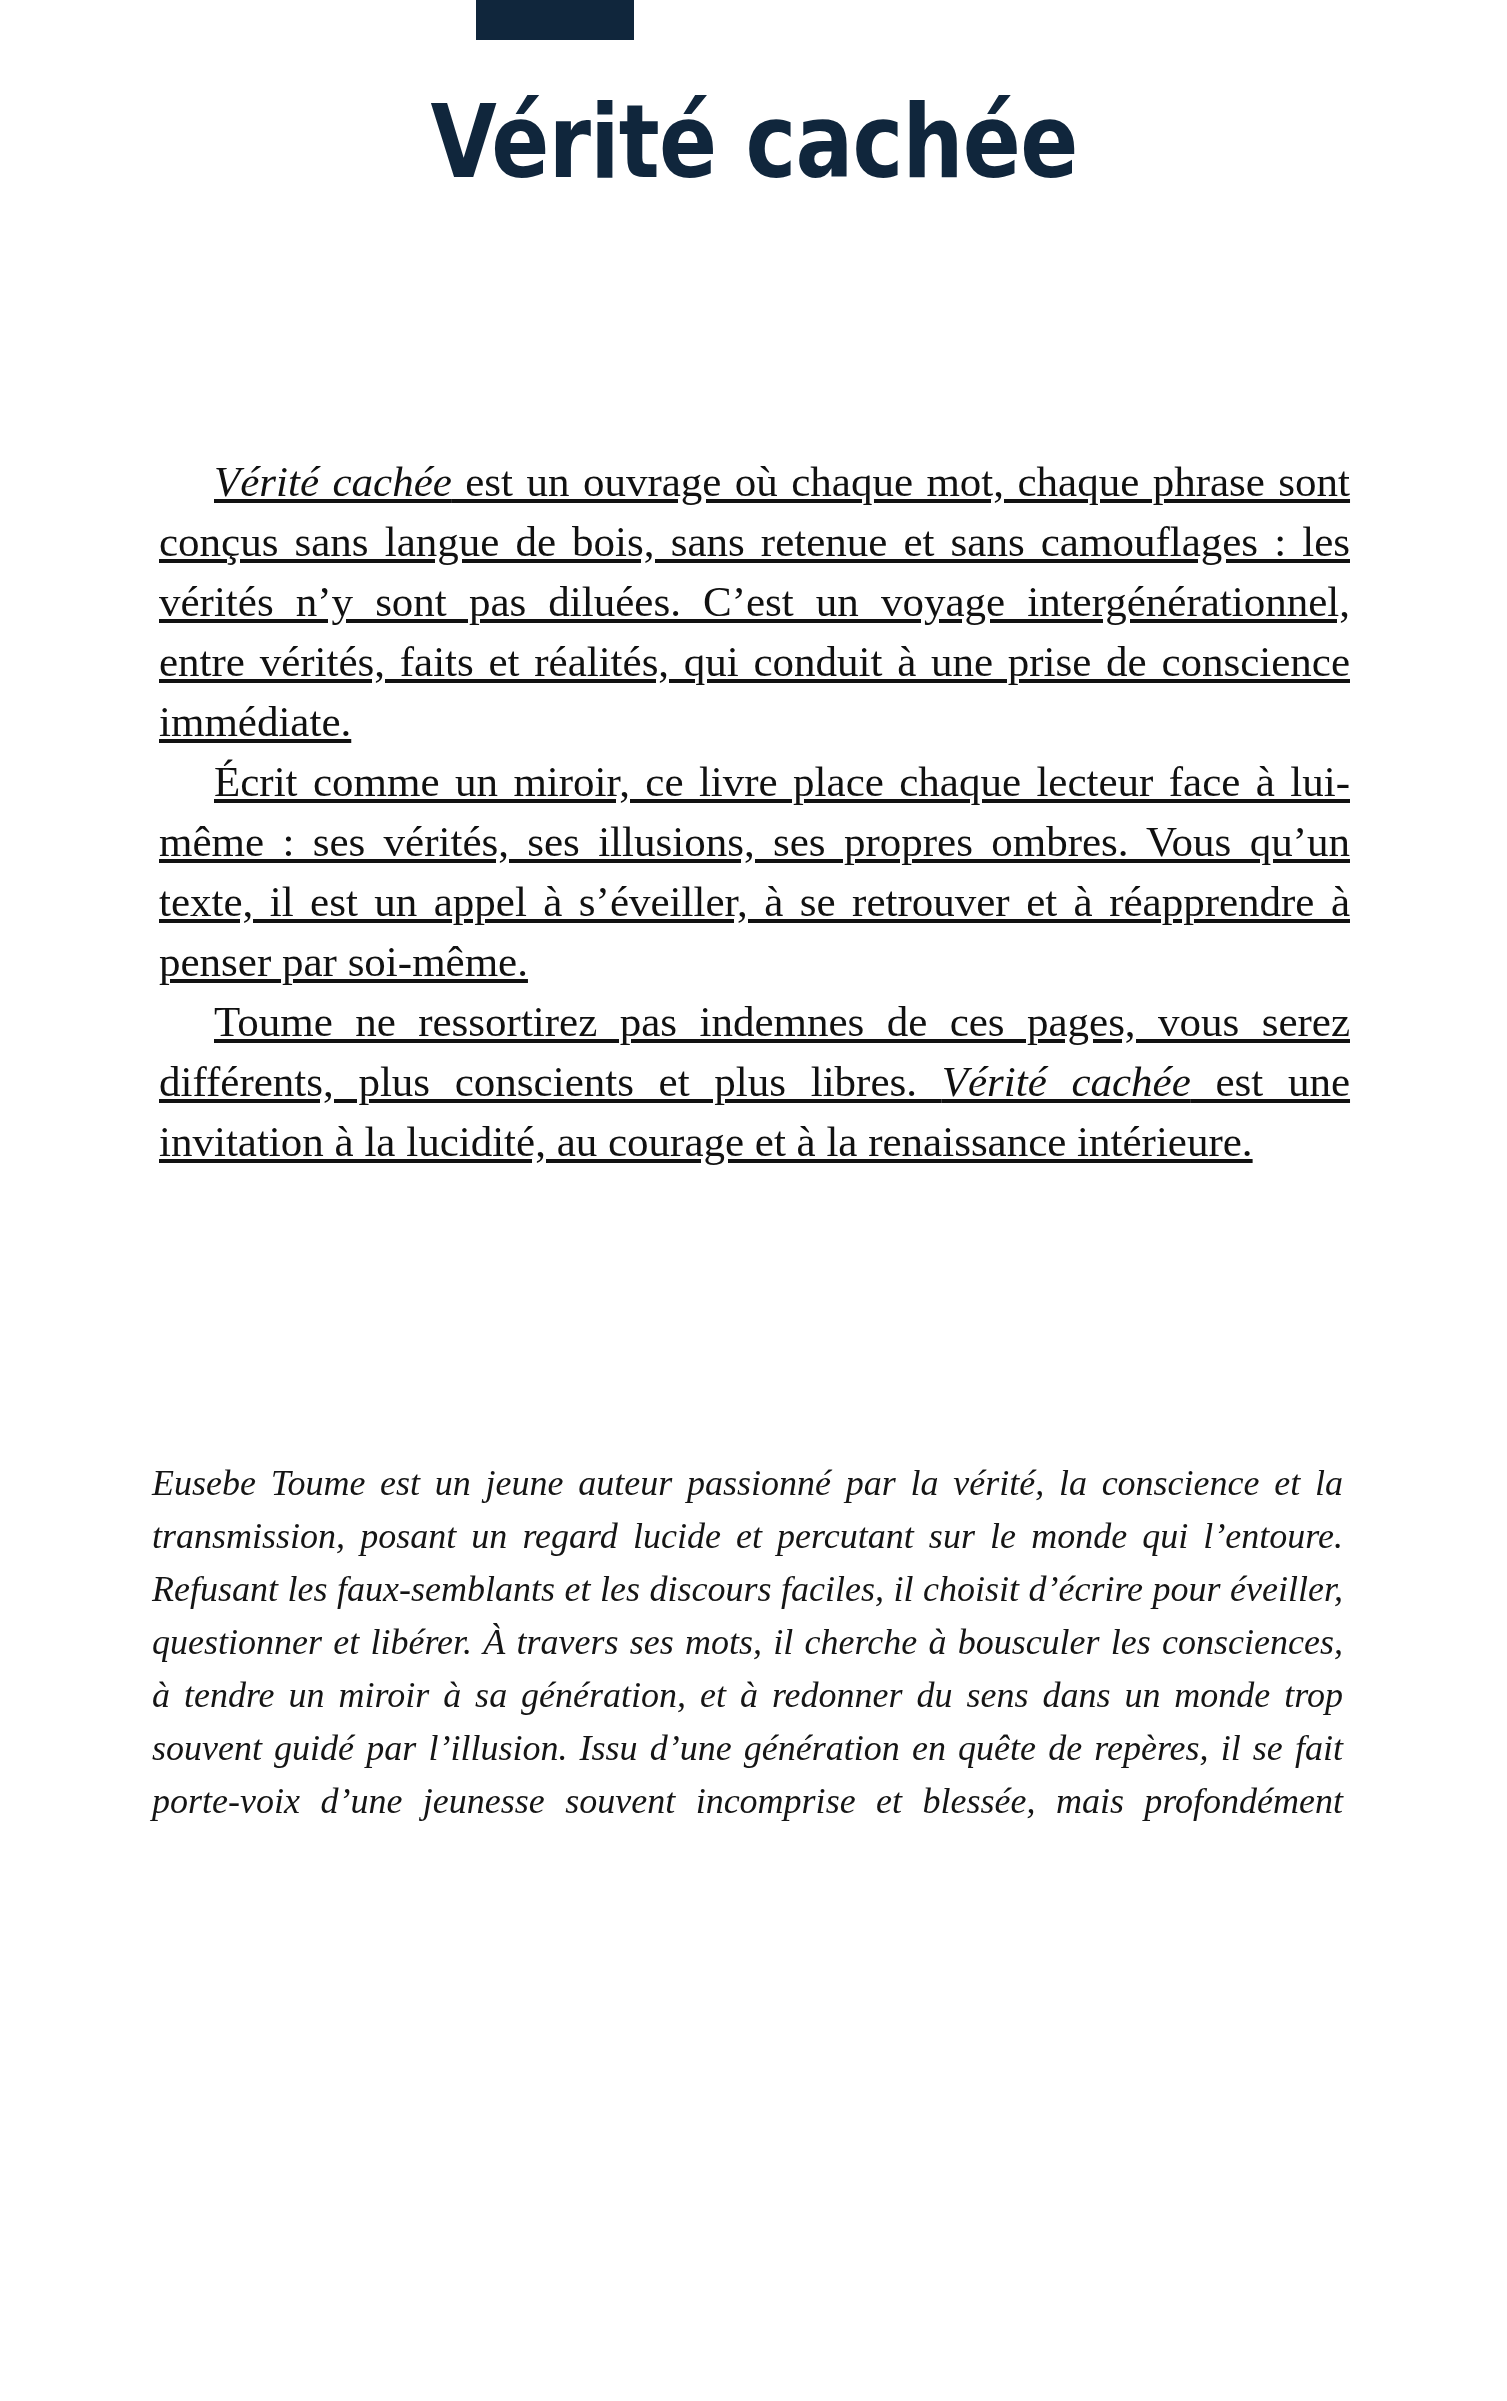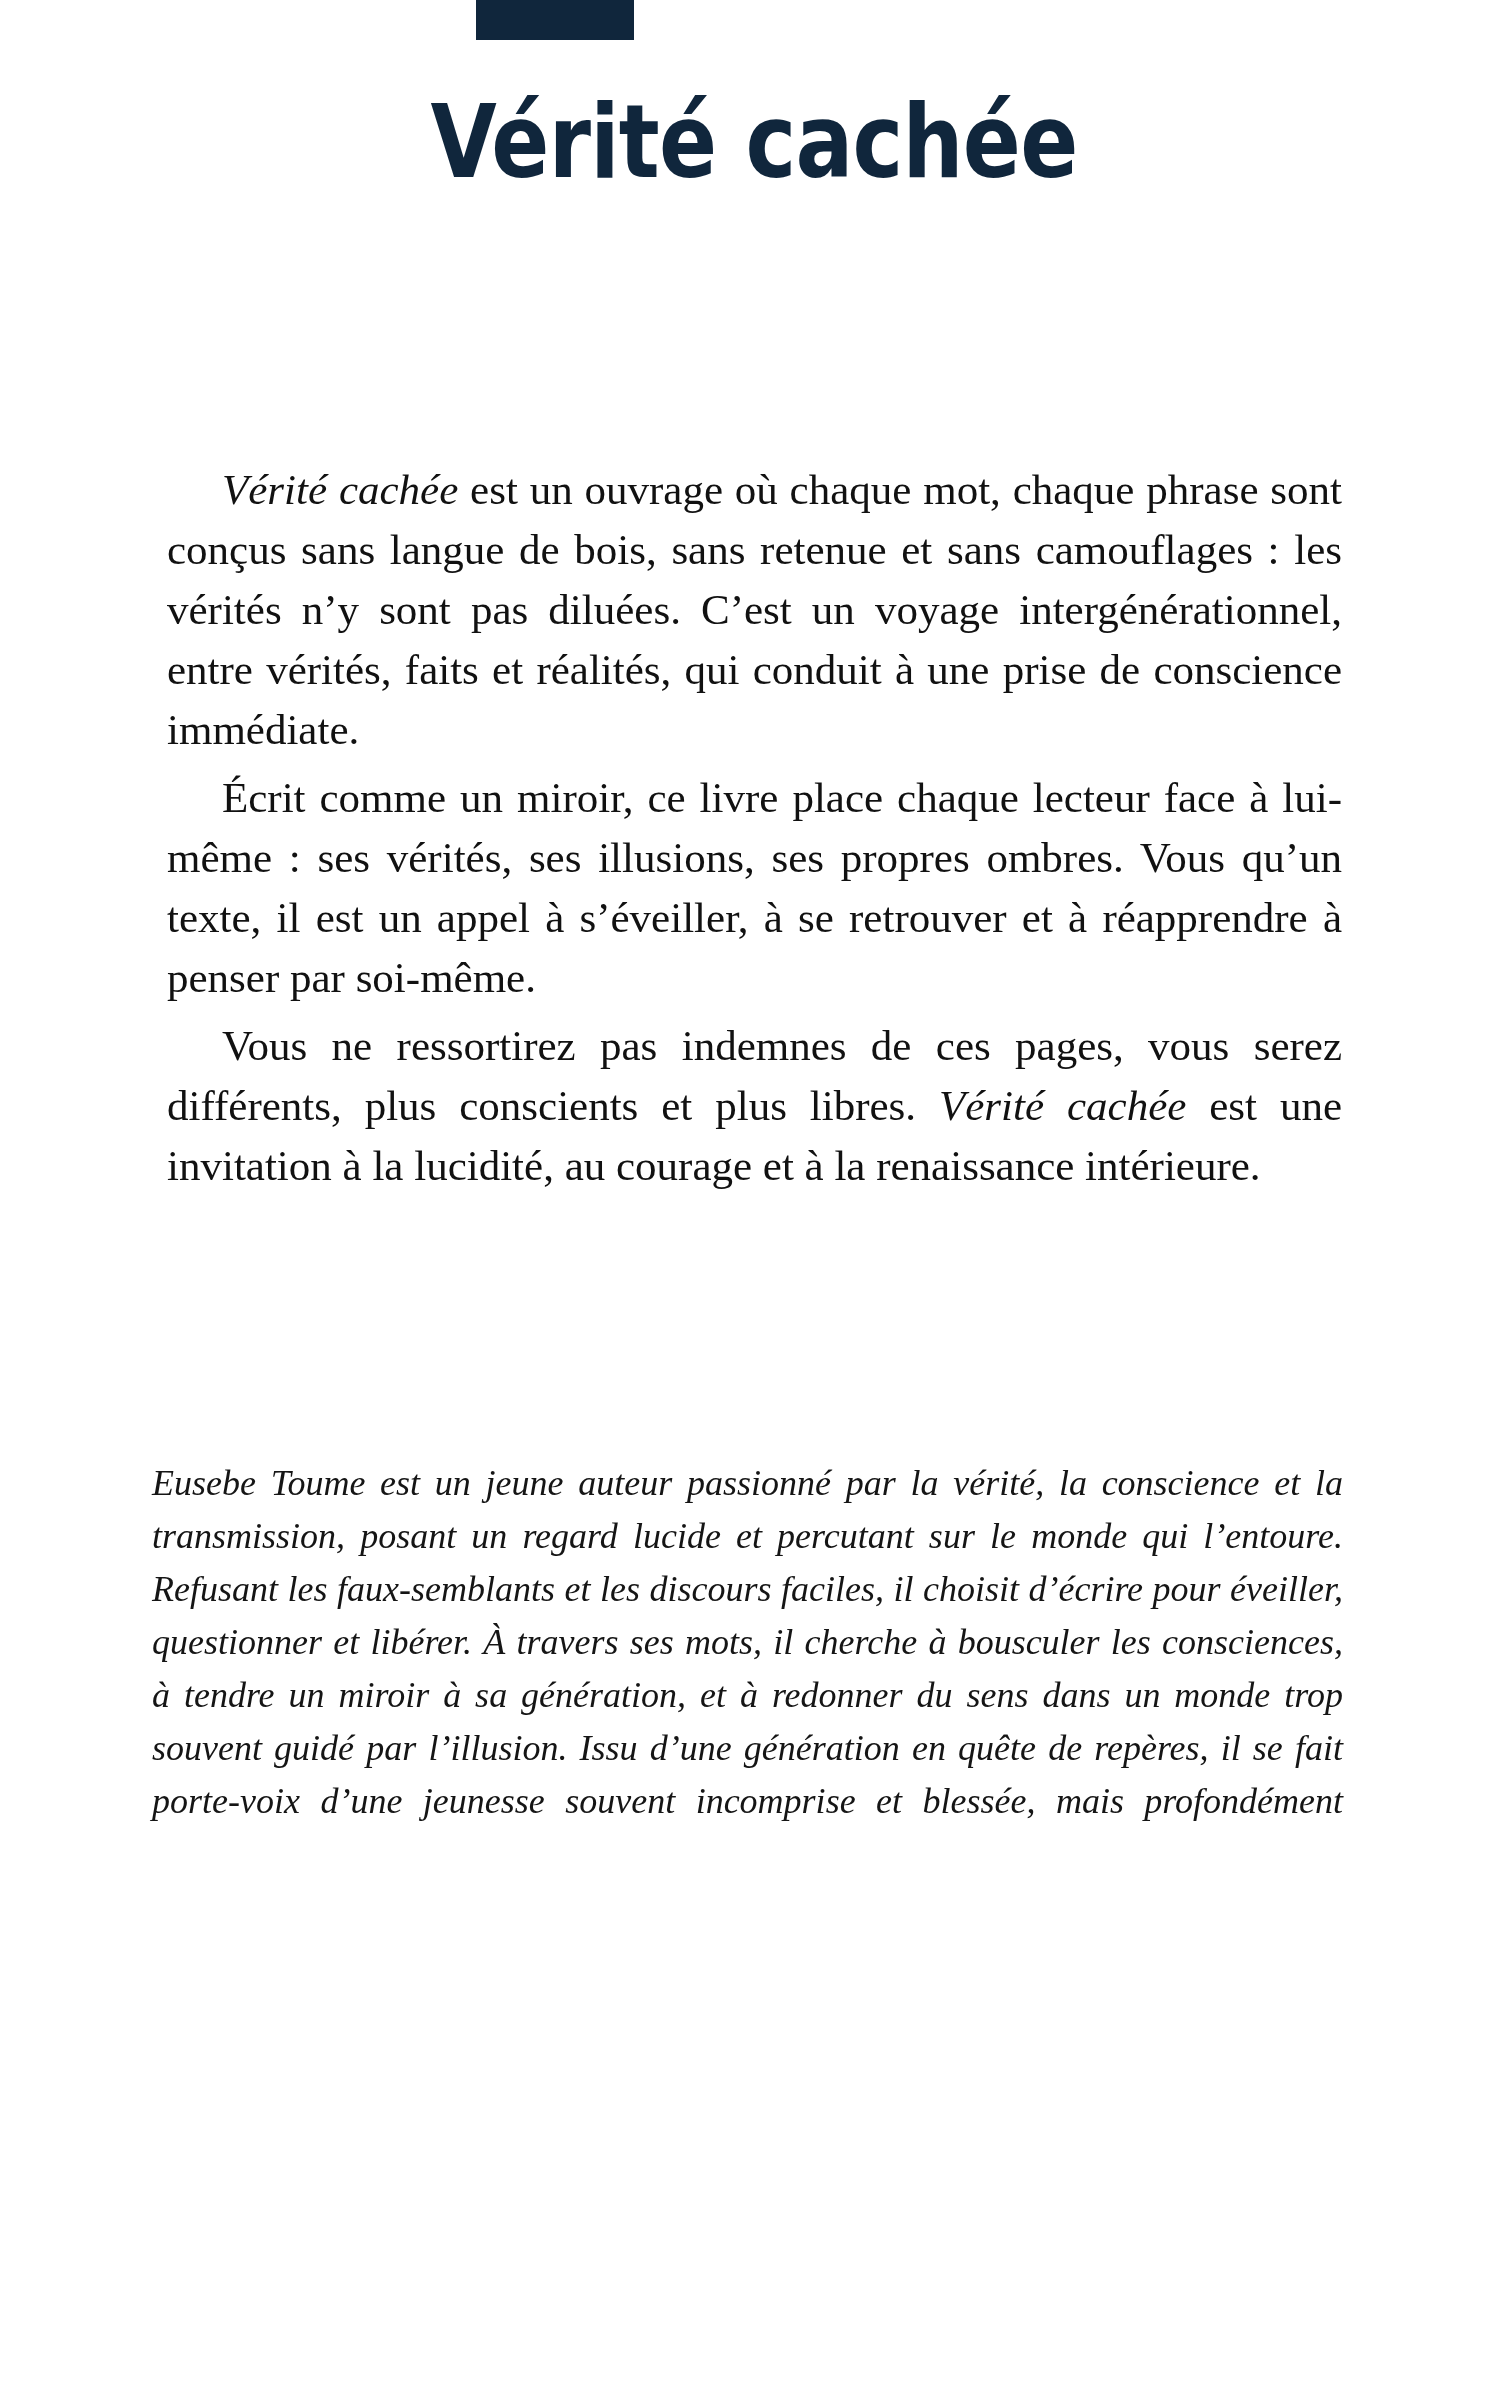--- a/index.html
+++ b/index.html
@@ -54,22 +54,23 @@
     top: 452px;
     width: 1191px;
     color: #111111;
     font-family: "Liberation Serif", serif;
     font-size: 43px;
     line-height: 60px;
     text-align: justify;
     text-justify: inter-word;
   }
   .blurb p {
-    margin: 8px;
+    margin: 0;
     text-indent: 55px;
+    text-decoration: underline;
   }
   .blurb em { font-style: italic; }
 
   
   .bio {
     position: absolute;
     left: 152px;
     top: 1457px;
     width: 1191px;
     color: #151515;
@@ -175,21 +176,21 @@
 
 <div class="cover">
 
   <div class="top-bar"></div>
 
   <div class="title">Vérité cachée</div>
 
   <div class="blurb">
     <p><em>Vérité cachée</em><span> est un ouvrage où chaque mot, chaque phrase sont conçus sans langue de bois, sans retenue et sans camouflages : les vérités n’y sont pas diluées. C’est un voyage intergénérationnel, entre vérités, faits et réalités, qui conduit à une prise de conscience immédiate.</span></p>
     <p>Écrit comme un miroir, ce livre place chaque lecteur face à lui-même : ses vérités, ses illusions, ses propres ombres. Vous qu’un texte, il est un appel à s’éveiller, à se retrouver et à réapprendre à penser par soi-même.</p>
-    <p><span>Vous ne ressortirez pas indemnes de ces pages, vous serez différents, plus conscients et plus libres. </span><em>Vérité cachée</em><span> est une invitation à la lucidité, au courage et à la renaissance intérieure.</span></p>
+    <p><span>Toume ne ressortirez pas indemnes de ces pages, vous serez différents, plus conscients et plus libres. </span><em>Vérité cachée</em><span> est une invitation à la lucidité, au courage et à la renaissance intérieure.</span></p>
   </div>
 
   <div class="bio">
     <p>Eusebe Toume est un jeune auteur passionné par la vérité, la conscience et la transmission, posant un regard lucide et percutant sur le monde qui l’entoure. Refusant les faux-semblants et les discours faciles, il choisit d’écrire pour éveiller, questionner et libérer. À travers ses mots, il cherche à bousculer les consciences, à tendre un miroir à sa génération, et à redonner du sens dans un monde trop souvent guidé par l’illusion. Issu d’une génération en quête de repères, il se fait porte-voix d’une jeunesse souvent incomprise et blessée, mais profondément capable de changement.</p>
   </div>
 
   <div class="credit">Illustration  de couverture : © Pixabay</div>
 
   <div class="spine-bar"></div>
 

